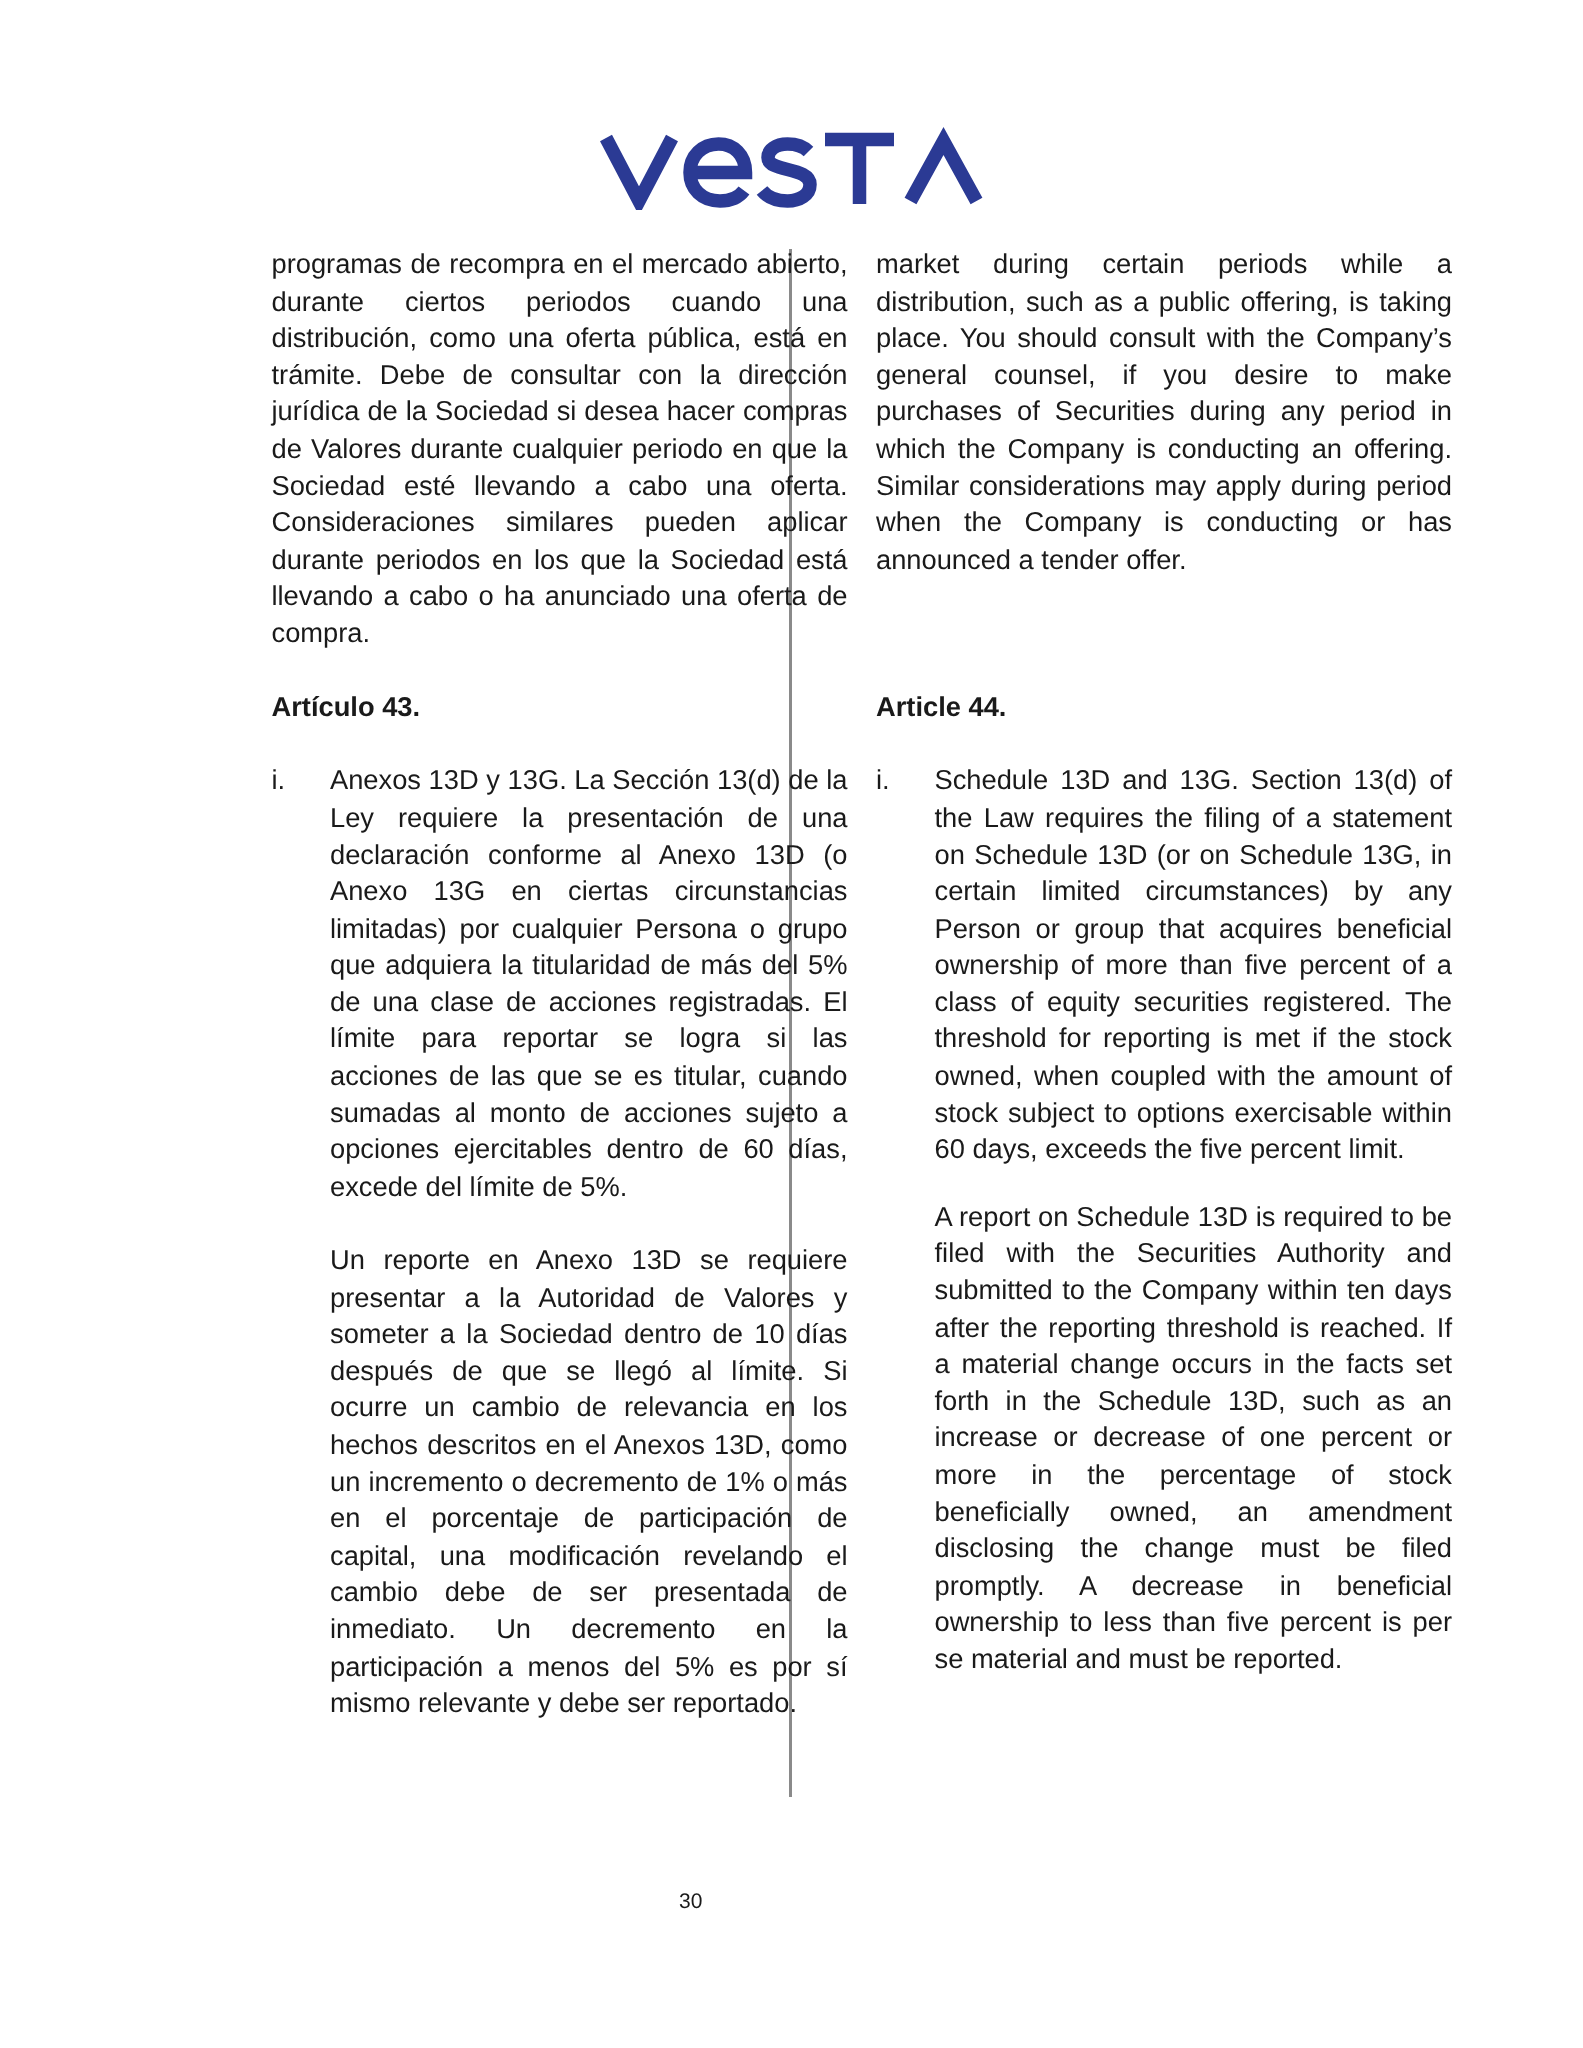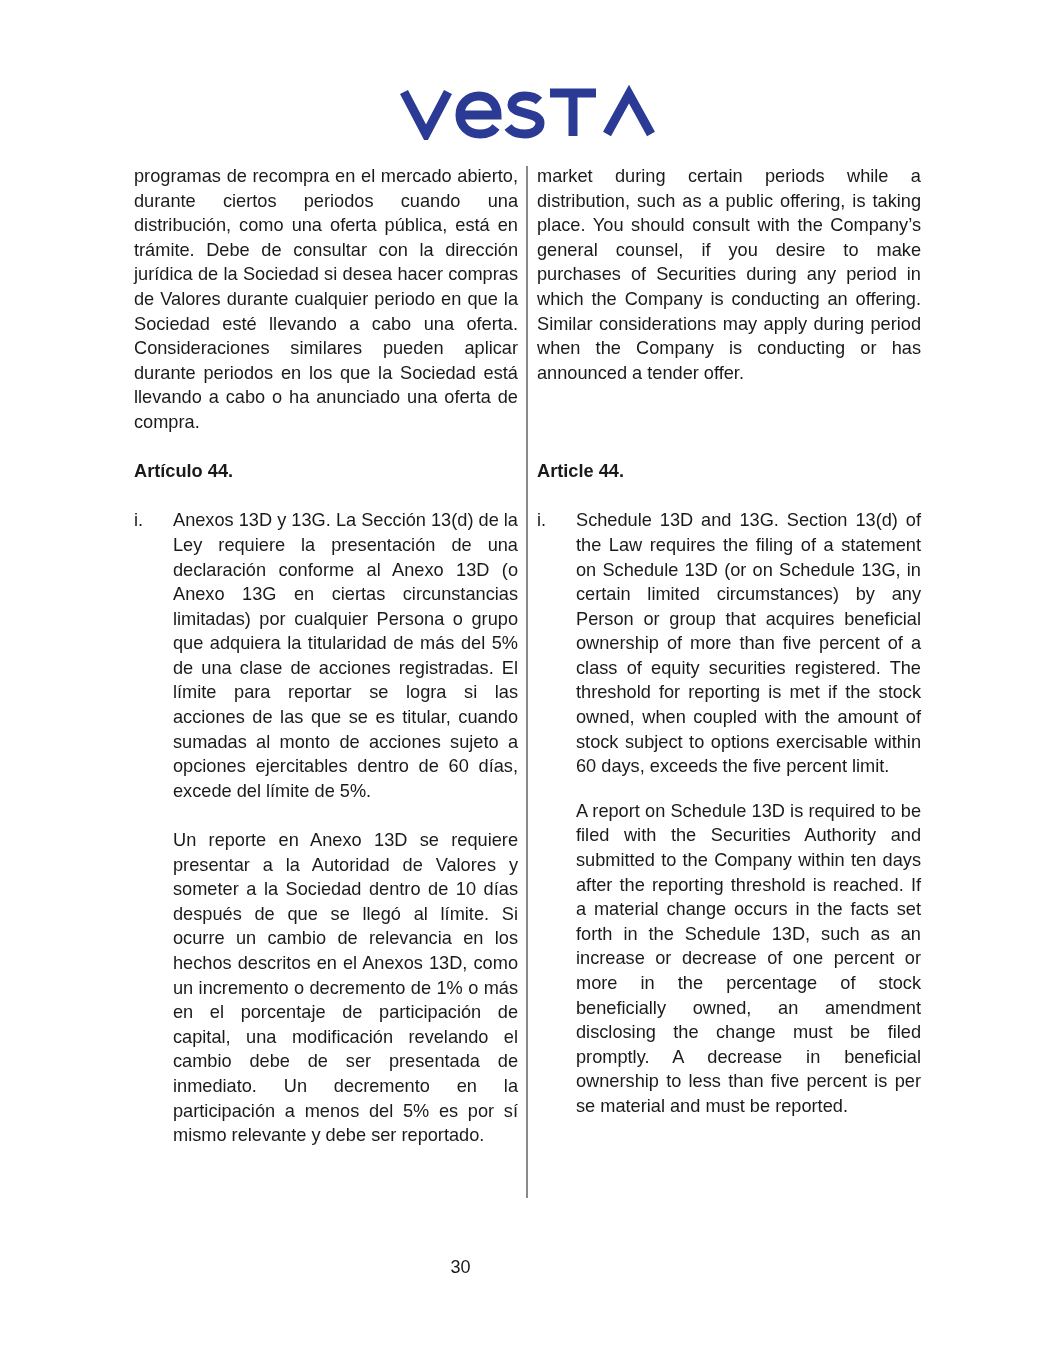--- a/index.html
+++ b/index.html
@@ -11,32 +11,32 @@
   .logo {
     position: absolute; left: 400px; top: 84px; width: 256px; height: 56px;
   }
   .logo svg { width: 100%; height: 100%; display: block; }
 
   .divider {
     position: absolute; left: 526px; top: 166px; width: 2px; height: 1032px;
     background: #8a8a8a;
   }
   .col {
-    position: absolute; top: 164px; font-size: 18.2px; line-height: 24.6px;
+    position: absolute; top: 164px; font-size: 18.2px; line-height: 24.6px; margin-left: 47px;
   }
   .col.left { left: 134px; width: 384px; }
   .col.right { left: 537px; width: 384px; }
   p { margin: 0; text-align: justify; }
   .heading { font-weight: bold; margin: 0; }
   .item { position: relative; padding-left: 39px; }
   .item .marker { position: absolute; left: 0; top: 0; }
   .u { }
   .page-number {
     position: absolute; left: 0; width: 921px; top: 1255px;
-    text-align: center; font-size: 18px; line-height: 24px;
+    text-align: center; font-size: 14px; line-height: 24px;
   }
 </style>
 </head>
 <body>
 
 <div class="logo">
   <svg viewBox="0 0 256 56">
     <g fill="none" stroke="#2b3a94" stroke-width="9" stroke-linejoin="miter">
 
       <polyline points="4,8 26,50 48,8"></polyline>
@@ -51,21 +51,21 @@
       <polyline points="207,50 229,10 251,50"></polyline>
     </g>
   </svg>
 </div>
 
 <div class="divider"></div>
 
 <div class="col left">
   <p>programas de recompra en el mercado abierto, durante ciertos periodos cuando una distribución, como una oferta pública, está en trámite. Debe de consultar con la dirección jurídica de la Sociedad si desea hacer compras de Valores durante cualquier periodo en que la Sociedad esté llevando a cabo una oferta. Consideraciones similares pueden aplicar durante periodos en los que la Sociedad está llevando a cabo o ha anunciado una oferta de compra.</p>
   <div style="height:24.6px"></div>
-  <p class="heading">Artículo 44.</p>
+  <p class="heading">Artículo 43.</p>
   <div style="height:24.6px"></div>
   <div class="item">
     <span class="marker">i.</span>
     <p><span class="u">Anexos 13D y 13G</span><span>. La Sección 13(d) de la Ley requiere la presentación de una declaración conforme al Anexo 13D (o Anexo 13G en ciertas circunstancias limitadas) por cualquier Persona o grupo que adquiera la titularidad de más del 5% de una clase de acciones registradas. El límite para reportar se logra si las acciones de las que se es titular, cuando sumadas al monto de acciones sujeto a opciones ejercitables dentro de 60 días, excede del límite de 5%.</span></p>
     <div style="height:24.6px"></div>
     <p>Un reporte en Anexo 13D se requiere presentar a la Autoridad de Valores y someter a la Sociedad dentro de 10 días después de que se llegó al límite. Si ocurre un cambio de relevancia en los hechos descritos en el Anexos 13D, como un incremento o decremento de 1% o más en el porcentaje de participación de capital, una modificación revelando el cambio debe de ser presentada de inmediato. Un decremento en la participación a menos del 5% es por sí mismo relevante y debe ser reportado.</p>
   </div>
 </div>
 
 <div class="col right">

